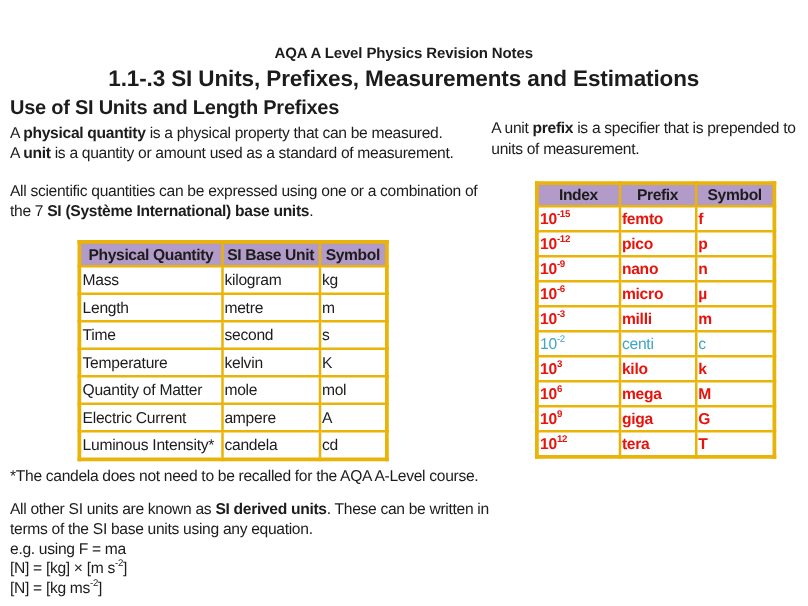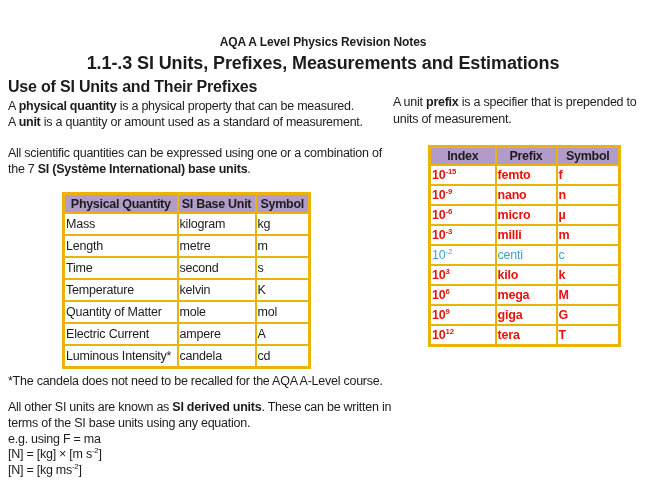--- a/index.html
+++ b/index.html
@@ -43,21 +43,21 @@
 </head>
 <body>
 
 <div style="position:absolute;inset:0;">
 
   <div class="titles">
     <div class="title">AQA A Level Physics Revision Notes</div>
     <div class="subtitle">1.1-.3 SI Units, Prefixes, Measurements and Estimations</div>
   </div>
 
-  <div class="abs heading" style="left:8px;top:78px;">Use of SI Units and Their Prefixes</div>
+  <div class="abs heading" style="left:8px;top:78px;">Use of SI Units and Length Prefixes</div>
 
   <div class="abs line" style="left:8px;top:99px;"><span>A </span><span class="b">physical quantity</span><span> is a physical property that can be measured.</span></div>
   <div class="abs line" style="left:8px;top:115px;"><span>A </span><span class="b">unit</span><span> is a quantity or amount used as a standard of measurement.</span></div>
 
   <div class="abs line" style="left:8px;top:146px;"><span>All scientific quantities can be expressed using one or a combination of</span></div>
   <div class="abs line" style="left:8px;top:162px;"><span>the 7 </span><span class="b">SI (Système International) base units</span><span>.</span></div>
 
   <table class="si-table">
     <colgroup>
         <col style="width:114px">
@@ -134,20 +134,25 @@
         <th>Symbol</th>
       </tr>
     </thead>
     <tbody>
       <tr class="row-red">
         <td><span>10</span><sup>-15</sup></td>
         <td>femto</td>
         <td>f</td>
       </tr>
       <tr class="row-red">
+        <td><span>10</span><sup>-12</sup></td>
+        <td>pico</td>
+        <td>p</td>
+      </tr>
+      <tr class="row-red">
         <td><span>10</span><sup>-9</sup></td>
         <td>nano</td>
         <td>n</td>
       </tr>
       <tr class="row-red">
         <td><span>10</span><sup>-6</sup></td>
         <td>micro</td>
         <td>µ</td>
       </tr>
       <tr class="row-red">

